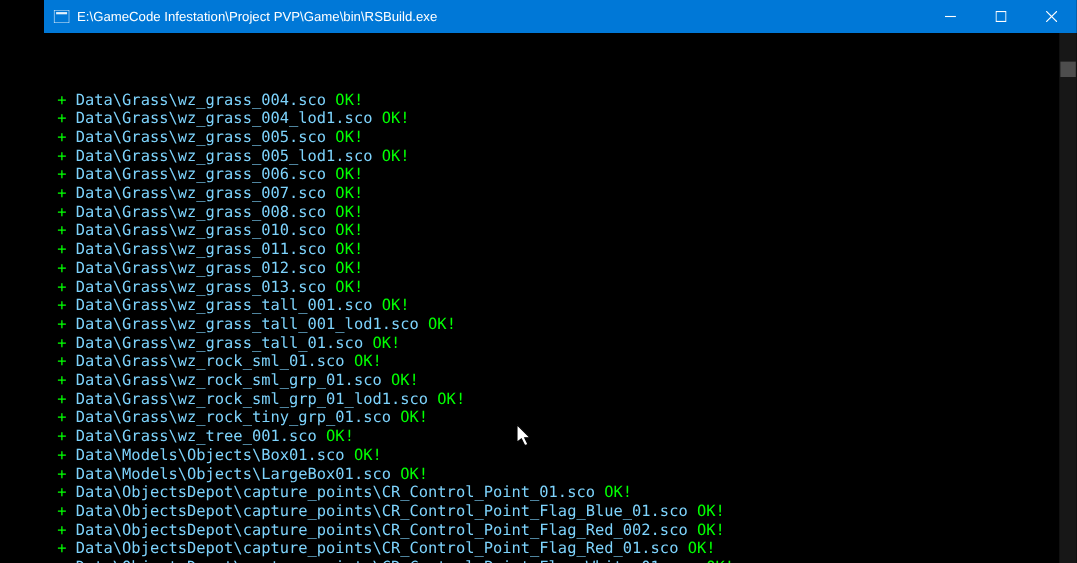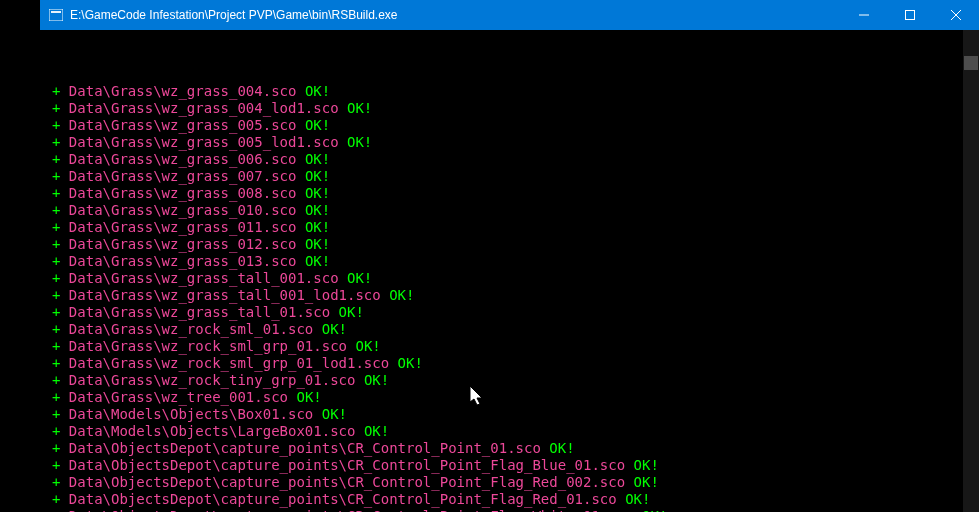--- a/index.html
+++ b/index.html
@@ -53,21 +53,21 @@
       color: #ccc;
       padding: 2px 4px 2px 12px;
       font-size: 14px;
       line-height: 17px;
       position: relative;
       overflow: hidden;
       white-space: pre;
     }
     .line { white-space: pre; }
     .plus { color: #00ff00; }
-    .path { color: #ec4899; }
+    .path { color: #7dd3fc; }
     .ok { color: #00ff00; margin-top: 32px; }
     .scrollbar-track {
       position: absolute;
       right: 0;
       top: 0;
       width: 16px;
       height: 100%;
       background: #171717;
     }
     .scrollbar-thumb {

